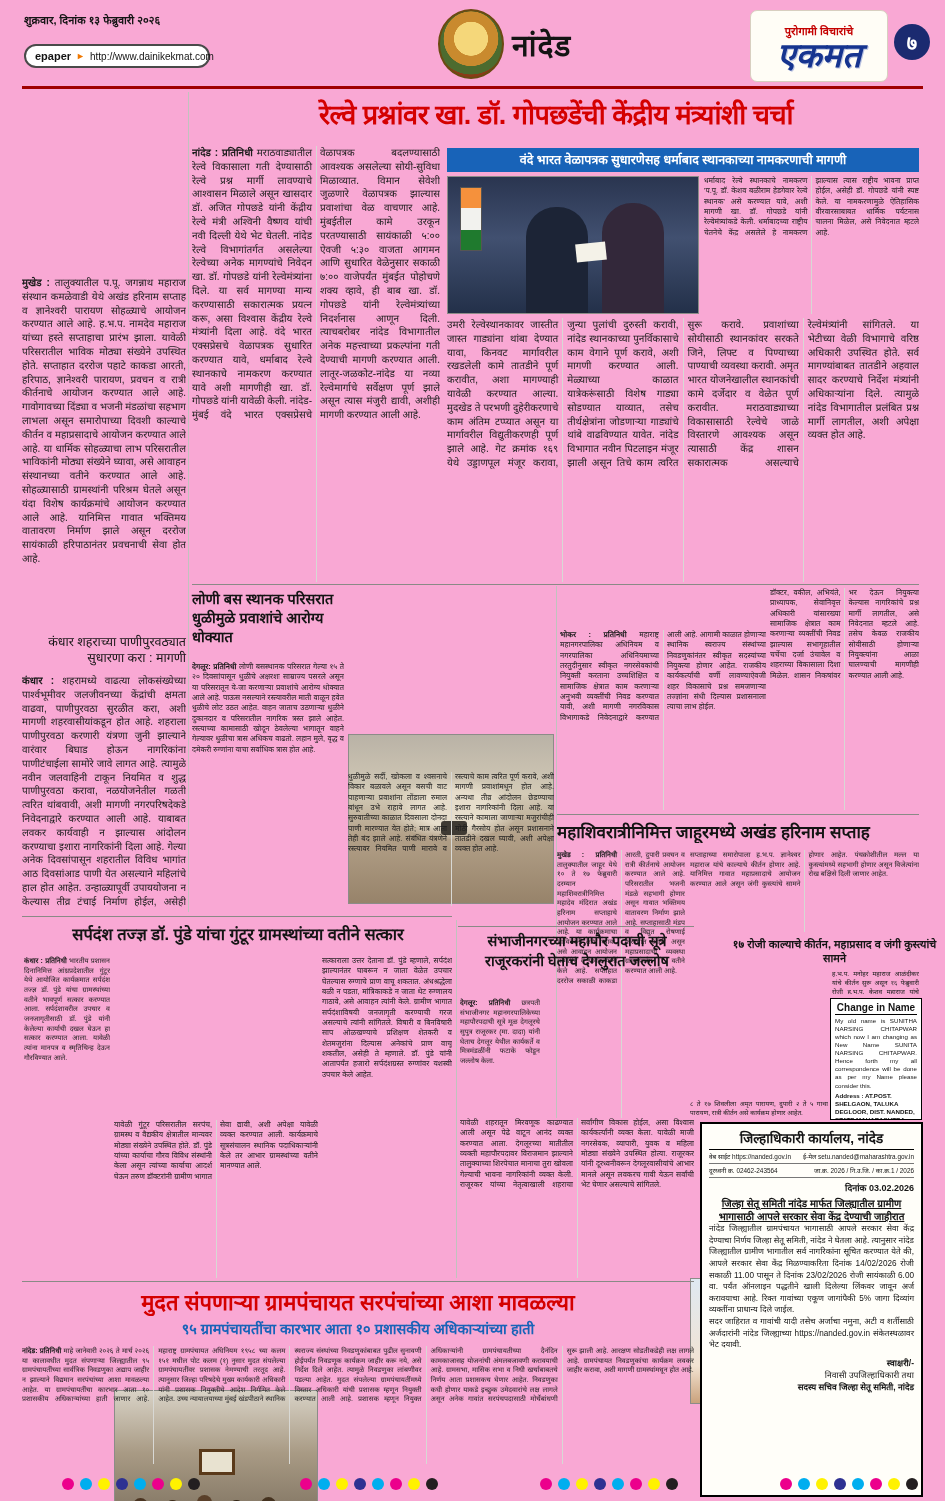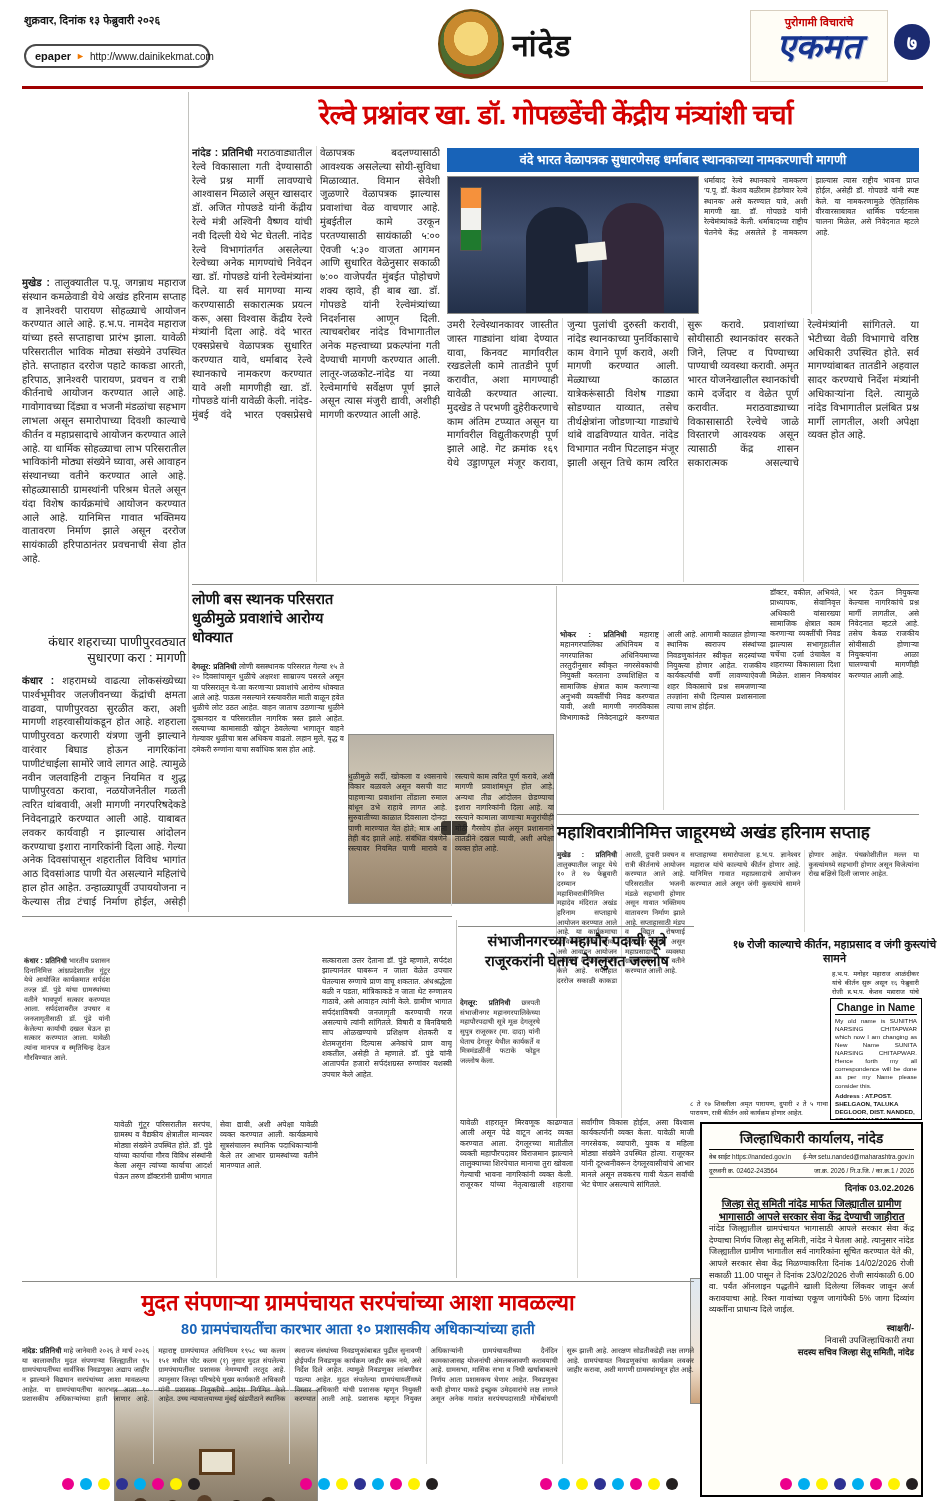--- a/index.html
+++ b/index.html
@@ -1,38 +1,38 @@
 <!DOCTYPE html>
 <html><head>
 <meta charset="utf-8">
 <style>
   *{margin:0;padding:0;box-sizing:border-box}
   html,body{background:#9a9a9a}
-  .page{position:relative;width:945px;height:1501px;margin:0 auto;background:#ffffff;
+  .page{position:relative;width:945px;height:1501px;margin:0 auto;background:#f9a8d4;
         font-family:"Liberation Sans","DejaVu Sans",sans-serif;color:#141414;overflow:hidden}
   .abs{position:absolute}
   .bt{font-size:10px;line-height:1.38;text-align:justify;overflow:hidden;color:#1c1c1c}
   .c2{column-count:2;column-gap:8px;column-rule:1px solid #d8d8d4}
   .c4{column-count:4;column-gap:9px;column-rule:1px solid #d8d8d4}
   .c5{column-count:5;column-gap:9px;column-rule:1px solid #d8d8d4}
   .dl{font-weight:bold}
   .hline{position:absolute;height:1px;background:#8a8a86}
   .vline{position:absolute;width:1px;background:#c2c2be}
   
   .date-line{left:24px;top:12px;font-size:11px;font-weight:bold}
   .epaper{left:24px;top:44px;width:186px;height:24px;border:2px solid #4a4a4a;border-radius:12px;
           display:flex;align-items:center;gap:5px;padding:0 9px;font-size:10px;background:#fff}
   .epaper .lab{font-weight:bold;font-size:11px}
   .epaper .arr{color:#f07800;font-size:9px}
   .logo{left:438px;top:9px;width:66px;height:70px;border-radius:50%;
         background:radial-gradient(circle at 50% 42%,#f5d77a 0 34%,#c98a2e 35% 55%,#4c6b2f 56% 72%,#8a3b17 73% 100%);
         border:2px solid #6b4a12}
   .edition{left:512px;top:24px;font-size:30px;font-weight:bold;letter-spacing:1px}
   .brandbox{left:750px;top:10px;width:138px;height:72px;text-align:center;border:1px solid #d8cfc0;
-            border-radius:0;padding-top:3px;background:#fffdf6}
+            border-radius:7px;padding-top:12px;background:#fffdf6}
   .tagline{font-size:11px;color:#c40000;font-weight:bold}
   .brand{font-size:34px;font-weight:bold;font-style:italic;color:#16348f;line-height:1.0;text-shadow:1px 1px 0 #b9c2e0}
   .pagenum{left:894px;top:24px;width:36px;height:36px;border-radius:50%;background:#1b2a70;color:#fff;
            display:flex;align-items:center;justify-content:center;font-size:20px;font-weight:bold}
   .mast-rule{left:22px;top:86px;width:901px;height:3px;background:#a00000}
   
   .impbox{left:22px;top:94px;width:164px;height:176px;border:1px solid #444;background:#fffef8}
   .implab{font-size:13px;font-weight:bold;color:#c40000;text-align:center;padding:2px 0;border-bottom:1px solid #777}
   .imphead{font-size:12px;font-weight:bold;line-height:1.3;padding:3px 4px;text-align:center}
   .photo{position:relative;overflow:hidden;border:1px solid #8c8c88}
@@ -200,20 +200,21 @@
   <div class="abs bt maha-below">८ ते १७ शिवलीला अमृत पारायण, दुपारी २ ते ५ गाथा पारायण, रात्री कीर्तन असे कार्यक्रम होणार आहेत.</div>
 
   <div class="abs chbox">
     <div class="chtitle">Change in Name</div>
     <div class="chbody">My old name is SUNITHA NARSING CHITAPWAR which now I am changing as New Name SUNITA NARSING CHITAPWAR. Hence forth my all correspondence will be done as per my Name please consider this.</div>
     <div class="chaddr">Address : AT.POST. SHELGAON, TALUKA DEGLOOR, DIST. NANDED, STATE MAHARASHTRA NANDED - 431722</div>
 
   </div>
 
   <div class="hline" style="left:22px;top:916px;width:430px"></div>
+  <div class="abs sarp-head">सर्पदंश तज्ज्ञ डॉ. पुंडे यांचा गुंटूर ग्रामस्थांच्या वतीने सत्कार</div>
   <div class="abs bt sarp-colL">
     <span class="dl">कंधार : प्रतिनिधी</span>
     <span>भारतीय प्रशासन दिनानिमित्त आंध्रप्रदेशातील गुंटूर येथे आयोजित कार्यक्रमात सर्पदंश तज्ज्ञ डॉ. पुंडे यांचा ग्रामस्थांच्या वतीने भावपूर्ण सत्कार करण्यात आला. सर्पदंशावरील उपचार व जनजागृतीसाठी डॉ. पुंडे यांनी केलेल्या कार्याची दखल घेऊन हा सत्कार करण्यात आला. यावेळी त्यांना मानपत्र व स्मृतिचिन्ह देऊन गौरविण्यात आले.</span>
   </div>
   <div class="abs photo ph-sarp">
     <div class="heads2"></div>
     <div class="frame"></div>
   </div>
   <div class="abs bt sarp-colR">सत्काराला उत्तर देताना डॉ. पुंडे म्हणाले, सर्पदंश झाल्यानंतर घाबरून न जाता वेळेत उपचार घेतल्यास रुग्णाचे प्राण वाचू शकतात. अंधश्रद्धेला बळी न पडता, मांत्रिकाकडे न जाता थेट रुग्णालय गाठावे, असे आवाहन त्यांनी केले. ग्रामीण भागात सर्पदंशाविषयी जनजागृती करण्याची गरज असल्याचे त्यांनी सांगितले. विषारी व बिनविषारी साप ओळखण्याचे प्रशिक्षण शेतकरी व शेतमजुरांना दिल्यास अनेकांचे प्राण वाचू शकतील, असेही ते म्हणाले. डॉ. पुंडे यांनी आतापर्यंत हजारो सर्पदंशग्रस्त रुग्णांवर यशस्वी उपचार केले आहेत.</div>
   <div class="abs bt c2 sarp-below">यावेळी गुंटूर परिसरातील सरपंच, ग्रामस्थ व वैद्यकीय क्षेत्रातील मान्यवर मोठ्या संख्येने उपस्थित होते. डॉ. पुंडे यांच्या कार्याचा गौरव विविध संस्थांनी केला असून त्यांच्या कार्याचा आदर्श घेऊन तरुण डॉक्टरांनी ग्रामीण भागात सेवा द्यावी, अशी अपेक्षा यावेळी व्यक्त करण्यात आली. कार्यक्रमाचे सूत्रसंचालन स्थानिक पदाधिकाऱ्यांनी केले तर आभार ग्रामस्थांच्या वतीने मानण्यात आले.</div>
@@ -223,39 +224,40 @@
   <div class="abs samb-head">संभाजीनगरच्या महापौर पदाची सूत्रे राजूरकरांनी घेताच देगलुरात जल्लोष</div>
   <div class="abs bt samb-colL">
     <span class="dl">देगलूर: प्रतिनिधी</span>
     <span>छत्रपती संभाजीनगर महानगरपालिकेच्या महापौरपदाची सूत्रे मूळ देगलूरचे सुपुत्र राजूरकर (मा. दादा) यांनी घेताच देगलूर येथील कार्यकर्ते व मित्रमंडळींनी फटाके फोडून जल्लोष केला.</span>
   </div>
 
   <div class="abs bt c2 samb-below">यावेळी शहरातून मिरवणूक काढण्यात आली असून पेढे वाटून आनंद व्यक्त करण्यात आला. देगलूरच्या मातीतील व्यक्ती महापौरपदावर विराजमान झाल्याने तालुक्याच्या शिरपेचात मानाचा तुरा खोवला गेल्याची भावना नागरिकांनी व्यक्त केली. राजूरकर यांच्या नेतृत्वाखाली शहराचा सर्वांगीण विकास होईल, असा विश्वास कार्यकर्त्यांनी व्यक्त केला. यावेळी माजी नगरसेवक, व्यापारी, युवक व महिला मोठ्या संख्येने उपस्थित होत्या. राजूरकर यांनी दूरध्वनीवरून देगलूरवासीयांचे आभार मानले असून लवकरच गावी येऊन सर्वांची भेट घेणार असल्याचे सांगितले.</div>
 
   <div class="hline" style="left:22px;top:1281px;width:672px"></div>
   <div class="abs bot-head">मुदत संपणाऱ्या ग्रामपंचायत सरपंचांच्या आशा मावळल्या</div>
-  <div class="abs bot-sub">80 ग्रामपंचायतींचा कारभार आता १० प्रशासकीय अधिकाऱ्यांच्या हाती</div>
+  <div class="abs bot-sub">९५ ग्रामपंचायतींचा कारभार आता १० प्रशासकीय अधिकाऱ्यांच्या हाती</div>
   <div class="abs bt c5 bot-body">
     <span class="dl">नांदेड: प्रतिनिधी</span>
     <span>माहे जानेवारी २०२६ ते मार्च २०२६ या कालावधीत मुदत संपणाऱ्या जिल्ह्यातील ९५ ग्रामपंचायतींच्या सार्वत्रिक निवडणुका अद्याप जाहीर न झाल्याने विद्यमान सरपंचांच्या आशा मावळल्या आहेत. या ग्रामपंचायतींचा कारभार आता १० प्रशासकीय अधिकाऱ्यांच्या हाती जाणार आहे. महाराष्ट्र ग्रामपंचायत अधिनियम १९५८ च्या कलम १५१ मधील पोट कलम (१) नुसार मुदत संपलेल्या ग्रामपंचायतींवर प्रशासक नेमण्याची तरतूद आहे. त्यानुसार जिल्हा परिषदेचे मुख्य कार्यकारी अधिकारी यांनी प्रशासक नियुक्तीचे आदेश निर्गमित केले आहेत. उच्च न्यायालयाच्या मुंबई खंडपीठाने स्थानिक स्वराज्य संस्थांच्या निवडणुकांबाबत पुढील सुनावणी होईपर्यंत निवडणूक कार्यक्रम जाहीर करू नये, असे निर्देश दिले आहेत. त्यामुळे निवडणुका लांबणीवर पडल्या आहेत. मुदत संपलेल्या ग्रामपंचायतींमध्ये विस्तार अधिकारी यांची प्रशासक म्हणून नियुक्ती करण्यात आली आहे. प्रशासक म्हणून नियुक्त अधिकाऱ्यांनी ग्रामपंचायतीच्या दैनंदिन कामकाजासह योजनांची अंमलबजावणी करावयाची आहे. ग्रामसभा, मासिक सभा व निधी खर्चाबाबतचे निर्णय आता प्रशासकच घेणार आहेत. निवडणुका कधी होणार याकडे इच्छुक उमेदवारांचे लक्ष लागले असून अनेक गावांत सरपंचपदासाठी मोर्चेबांधणी सुरू झाली आहे. आरक्षण सोडतीकडेही लक्ष लागले आहे. ग्रामपंचायत निवडणुकांचा कार्यक्रम लवकर जाहीर करावा, अशी मागणी ग्रामस्थांमधून होत आहे.</span>
   </div>
 
   <div class="abs colbox">
     <div class="coltitle">जिल्हाधिकारी कार्यालय, नांदेड</div>
     <div class="colinfo">
       <span>वेब साईट https://nanded.gov.in</span>
       <span>ई-मेल setu.nanded@maharashtra.gov.in</span>
     </div>
     <div class="colinfo">
       <span>दूरध्वनी क्र. 02462-243564</span>
       <span>जा.क्र. 2026 / नि.उ.जि. / का.क्र.1 / 2026</span>
     </div>
     <div class="coldate">दिनांक 03.02.2026</div>
     <div class="colnotice">जिल्हा सेतू समिती नांदेड मार्फत जिल्ह्यातील ग्रामीण भागासाठी आपले सरकार सेवा केंद्र देण्याची जाहीरात</div>
     <div class="colpara">नांदेड जिल्ह्यातील ग्रामपंचायत भागासाठी आपले सरकार सेवा केंद्र देण्याचा निर्णय जिल्हा सेतू समिती, नांदेड ने घेतला आहे. त्यानुसार नांदेड जिल्ह्यातील ग्रामीण भागातील सर्व नागरिकांना सूचित करण्यात येते की, आपले सरकार सेवा केंद्र मिळण्याकरिता दिनांक 14/02/2026 रोजी सकाळी 11.00 पासून ते दिनांक 23/02/2026 रोजी सायंकाळी 6.00 वा. पर्यंत ऑनलाइन पद्धतीने खाली दिलेल्या लिंकवर जावून अर्ज करावयाचा आहे. रिक्त गावांच्या एकूण जागांपैकी 5% जागा दिव्यांग व्यक्तींना प्राधान्य दिले जाईल.</div>
+    <div class="colpara">सदर जाहिरात व गावांची यादी तसेच अर्जाचा नमुना, अटी व शर्तीसाठी अर्जदारांनी नांदेड जिल्ह्याच्या https://nanded.gov.in संकेतस्थळावर भेट दयावी.</div>
     <div class="colsign">
       <div class="s1">स्वाक्षरी/-</div>
       <div class="s2">निवासी उपजिल्हाधिकारी तथा</div>
       <div class="s3">सदस्य सचिव जिल्हा सेतू समिती, नांदेड</div>
     </div>
   </div>
 
   <div class="dotgrp" style="left:62px">
       <div class="dot" style="background: rgb(236, 0, 140);"></div>
       <div class="dot" style="background: rgb(0, 174, 239);"></div>

